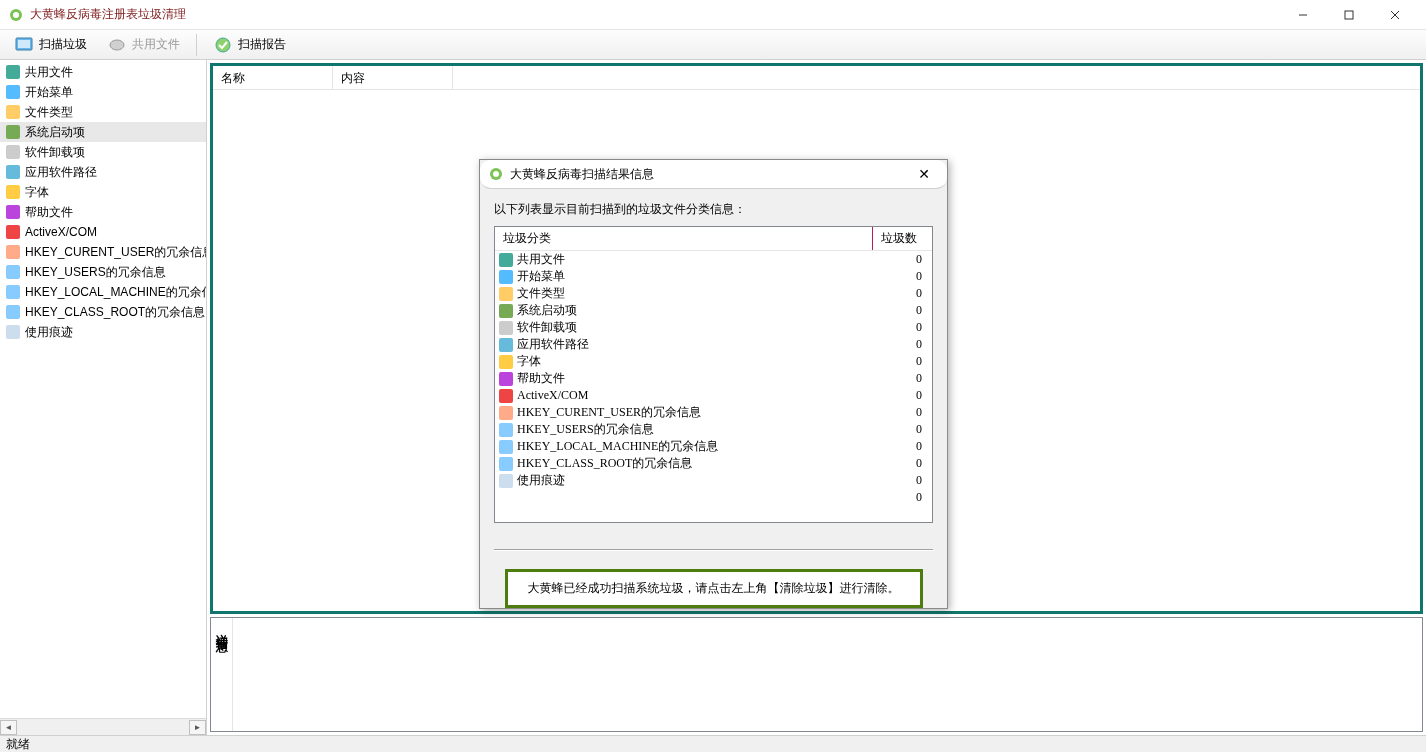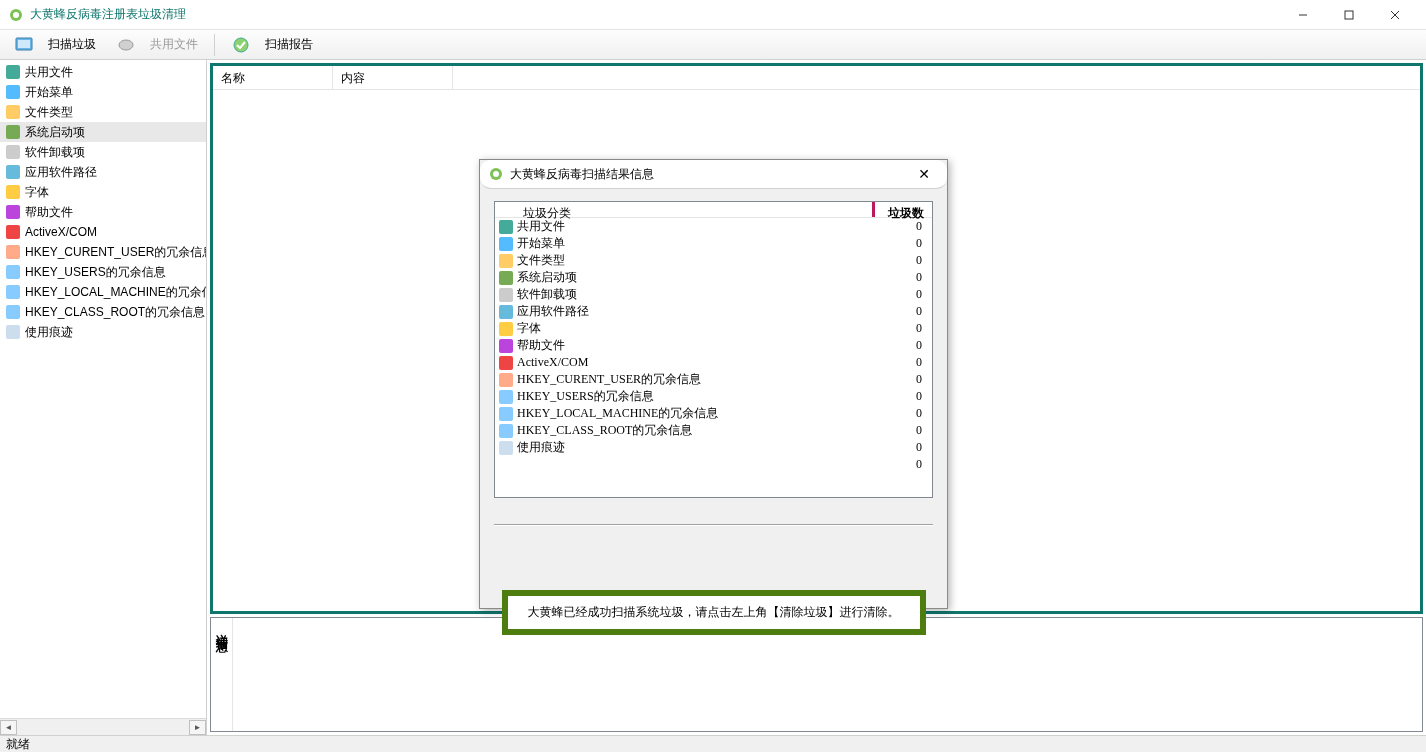--- a/index.html
+++ b/index.html
@@ -1,27 +1,27 @@
 <!DOCTYPE html>
 <html><head>
 <meta charset="utf-8">
 <style>
 * { margin: 0; padding: 0; box-sizing: border-box; font-family: "Microsoft YaHei", "SimSun", sans-serif; font-size: 12px; }
 body { background: #fff; width: 1426px; height: 752px; position: relative; overflow: hidden; }
 
 
 .titlebar { height: 30px; background: #fff; border-bottom: 1px solid #e5e5e5; display: flex; align-items: center; padding: 0 8px; }
 .titlebar .app-icon { width: 16px; height: 16px; margin-right: 6px; }
-.titlebar .title { flex: 1; color: #0f766e; }
+.titlebar .title { flex: 1; color: #7f1d1d; }
 .titlebar .win-controls { display: flex; gap: 0; }
 .titlebar .win-btn { width: 46px; height: 28px; display: flex; align-items: center; justify-content: center; cursor: pointer; color: #333; }
 
 
 .toolbar { height: 30px; background: linear-gradient(#fdfdfd,#f0f0f0); border-bottom: 1px solid #d0d0d0; display: flex; align-items: center; padding: 0 6px; gap: 4px; }
-.toolbar .tb-btn { display: flex; align-items: center; gap: 14px; padding: 3px 8px; cursor: pointer; border-radius: 2px; }
+.toolbar .tb-btn { display: flex; align-items: center; gap: 5px; padding: 3px 8px; cursor: pointer; border-radius: 2px; }
 .toolbar .tb-btn.disabled { color: #999; cursor: default; }
 .toolbar .sep { width: 1px; height: 22px; background: #d0d0d0; margin: 0 4px; }
 .tb-icon { width: 20px; height: 20px; }
 
 
 .main { display: flex; height: 675px; }
 .sidebar { width: 207px; border-right: 1px solid #d0d0d0; background: #fff; overflow: hidden; position: relative; }
 .sidebar-list { padding-top: 2px; }
 .sb-item { display: flex; align-items: center; gap: 5px; padding: 2px 6px; height: 20px; cursor: pointer; white-space: nowrap; }
 .sb-item.selected { background: #e8e8e8; }
@@ -42,31 +42,31 @@
 
 
 .dialog { position: absolute; left: 479px; top: 159px; width: 469px; height: 450px; background: #f0f0f0; border: 1px solid #8a8a8a; box-shadow: 2px 2px 8px rgba(0,0,0,0.3); }
 .dialog-title { height: 29px; background: #fff; border-bottom: 1px solid #d0d0d0; display: flex; align-items: center; padding: 0 8px; border-radius: 11px; }
 .dialog-title .dt-icon { width: 16px; height: 16px; margin-right: 6px; }
 .dialog-title .dt-text { flex: 1; }
 .dialog-title .dt-close { width: 30px; height: 24px; display: flex; align-items: center; justify-content: center; cursor: pointer; font-size: 14px; }
 .dialog-body { padding: 12px 14px; }
 .dialog-body .prompt { margin-bottom: 8px; }
 .result-list { border: 1px solid #828790; background: #fff; height: 297px; }
-.result-header { display: flex; height: 16px; border-bottom: 1px solid #e5e5e5; padding-left: 20px; }
+.result-header { display: flex; height: 24px; border-bottom: 1px solid #e5e5e5; }
 .result-header .rh-col1 { flex: 1; padding: 3px 8px; }
-.result-header .rh-col2 { width: 60px; padding: 3px 8px; text-align: right; border-left: 3px solid #be185d; font-weight: bold; }
+.result-header .rh-col2 { width: 60px; padding: 3px 8px; text-align: left; border-left: 1px solid #be185d; }
 .result-rows { }
 .r-row { display: flex; align-items: center; height: 17px; }
 .r-row .r-icon { width: 14px; height: 14px; margin-left: 4px; margin-right: 4px; flex-shrink: 0; }
 .r-row .r-label { flex: 1; font-family: "SimSun"; }
 .r-row .r-count { width: 50px; text-align: right; padding-right: 10px; font-family: "SimSun"; }
 .hr { border-top: 1px solid #a0a0a0; border-bottom: 1px solid #fff; margin: 14px 14px 0 14px; }
 .dialog-footer { display: flex; justify-content: center; padding: 18px 0; }
-.dialog-footer .msg-btn { border: 6px solid #4d7c0f; background: #fff; padding: 8px 20px; cursor: pointer; margin-top: 46px; }
+.dialog-footer .msg-btn { border: 3px solid #4d7c0f; background: #fff; padding: 8px 20px; cursor: pointer; }
 
 
 .ic { display: inline-block; width: 14px; height: 14px; border-radius: 2px; }
 </style>
 </head>
 <body>
 
 <div class="titlebar">
   <svg class="app-icon" viewBox="0 0 16 16">
       <circle cx="8" cy="8" r="6" fill="#7dc257"></circle>
@@ -203,20 +203,21 @@
 <div class="dialog">
   <div class="dialog-title">
     <svg class="dt-icon" viewBox="0 0 16 16">
         <circle cx="8" cy="8" r="6" fill="#7dc257"></circle>
         <circle cx="8" cy="8" r="3" fill="#fff"></circle>
       </svg>
     <div class="dt-text">大黄蜂反病毒扫描结果信息</div>
     <div class="dt-close">✕</div>
   </div>
   <div class="dialog-body">
+    <div class="prompt">以下列表显示目前扫描到的垃圾文件分类信息：</div>
     <div class="result-list">
       <div class="result-header">
         <div class="rh-col1">垃圾分类</div>
         <div class="rh-col2">垃圾数</div>
       </div>
       <div class="result-rows" id="result-rows">
           <div class="r-row">
             <span class="ic r-icon" style="background:#4a9"></span>
             <span class="r-label">共用文件</span>
             <span class="r-count">0</span>

